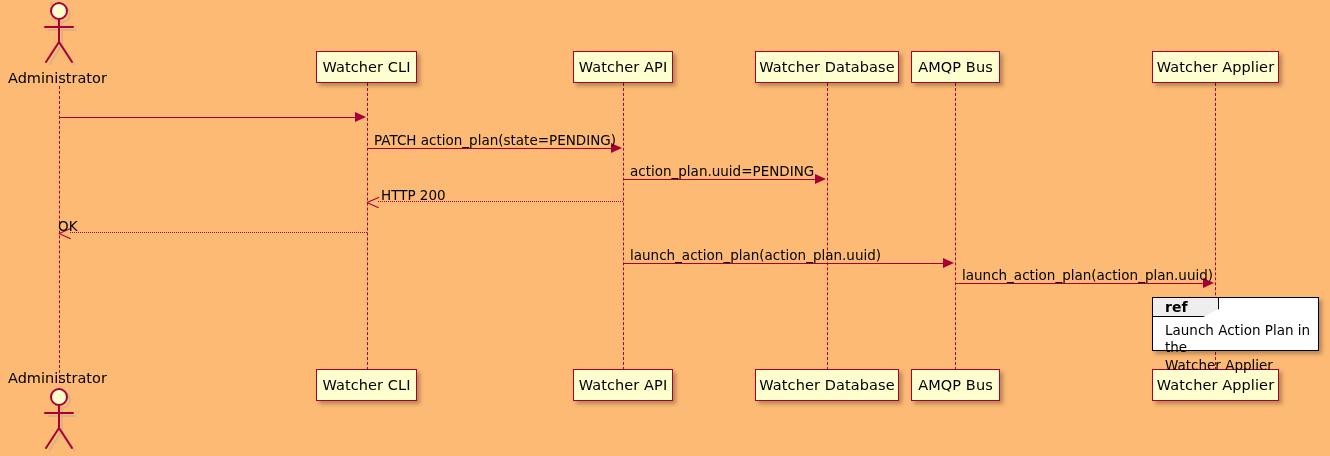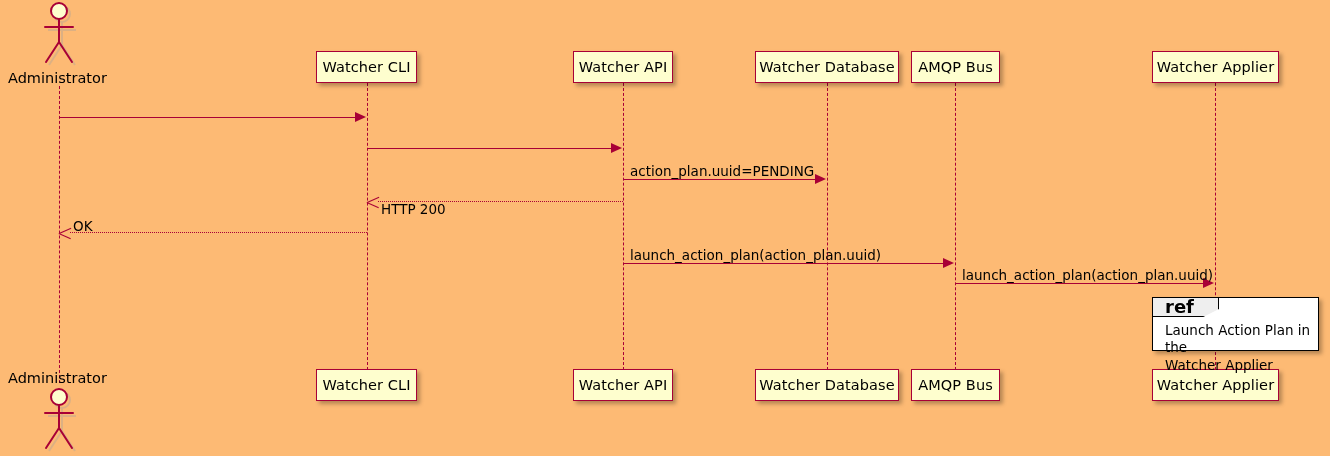--- a/index.html
+++ b/index.html
@@ -111,21 +111,21 @@
     left:0;top:0;
     box-sizing:border-box;
     background:#EEEEEE;
     border-right:1.5px solid #000000;
     border-bottom:1.5px solid #000000;
     clip-path:polygon(0 0, 100% 0, 100% 58%, 76% 100%, 0 100%);
     display:flex;
     align-items:center;
   }
   .ref-tab-label{
-    font-size:18px;
+    font-size:14px;
     font-weight:bold;
     color:#000000;
     padding-left:12px;
     line-height:1;
   }
   .ref-body{
     position:absolute;
     left:5px;
     box-sizing:border-box;
     padding:4px 7px 0 7px;
@@ -196,32 +196,33 @@
   <div class="participant" style="left:573px;top:369px;width:100px;height:32px;">Watcher API</div>
   <div class="participant" style="left:755px;top:369px;width:144px;height:32px;">Watcher Database</div>
   <div class="participant" style="left:911px;top:369px;width:89px;height:32px;">AMQP Bus</div>
   <div class="participant" style="left:1152px;top:369px;width:127px;height:32px;">Watcher Applier</div>
 
   <div class="msg-line" style="left:60px;top:117px;width:295px;"></div>
   <div class="arrow-head right" style="left:355px;top:112px;"></div>
 
   <div class="msg-line" style="left:368px;top:148px;width:243px;"></div>
   <div class="arrow-head right" style="left:611px;top:143px;"></div>
+  <div class="msg-label" style="left:374px;top:134px;">PATCH action_plan(state=PENDING)</div>
 
   <div class="msg-line" style="left:624px;top:179px;width:191px;"></div>
   <div class="arrow-head right" style="left:815px;top:174px;"></div>
   <div class="msg-label" style="left:630px;top:165px;">action_plan.uuid=PENDING</div>
 
   <div class="msg-line dotted" style="left:378px;top:201px;width:245px;"></div>
   <div class="arrow-head open-left" style="left:367px;top:196px;"></div>
-  <div class="msg-label" style="left:381px;top:203px;text-align:right;">HTTP 200</div>
+  <div class="msg-label" style="left:381px;top:189px;text-align:right;">HTTP 200</div>
 
   <div class="msg-line dotted" style="left:70px;top:232px;width:297px;"></div>
   <div class="arrow-head open-left" style="left:59px;top:227px;"></div>
-  <div class="msg-label" style="left:73px;top:220px;">OK</div>
+  <div class="msg-label" style="left:58px;top:220px;">OK</div>
 
   <div class="msg-line" style="left:624px;top:263px;width:319px;"></div>
   <div class="arrow-head right" style="left:943px;top:258px;"></div>
   <div class="msg-label" style="left:630px;top:249px;">launch_action_plan(action_plan.uuid)</div>
 
   <div class="msg-line" style="left:956px;top:283px;width:247px;"></div>
   <div class="arrow-head right" style="left:1203px;top:278px;"></div>
   <div class="msg-label" style="left:962px;top:269px;">launch_action_plan(action_plan.uuid)</div>
 
   <div class="ref-box" style="left:1152px;top:297px;width:167px;height:54px;">

